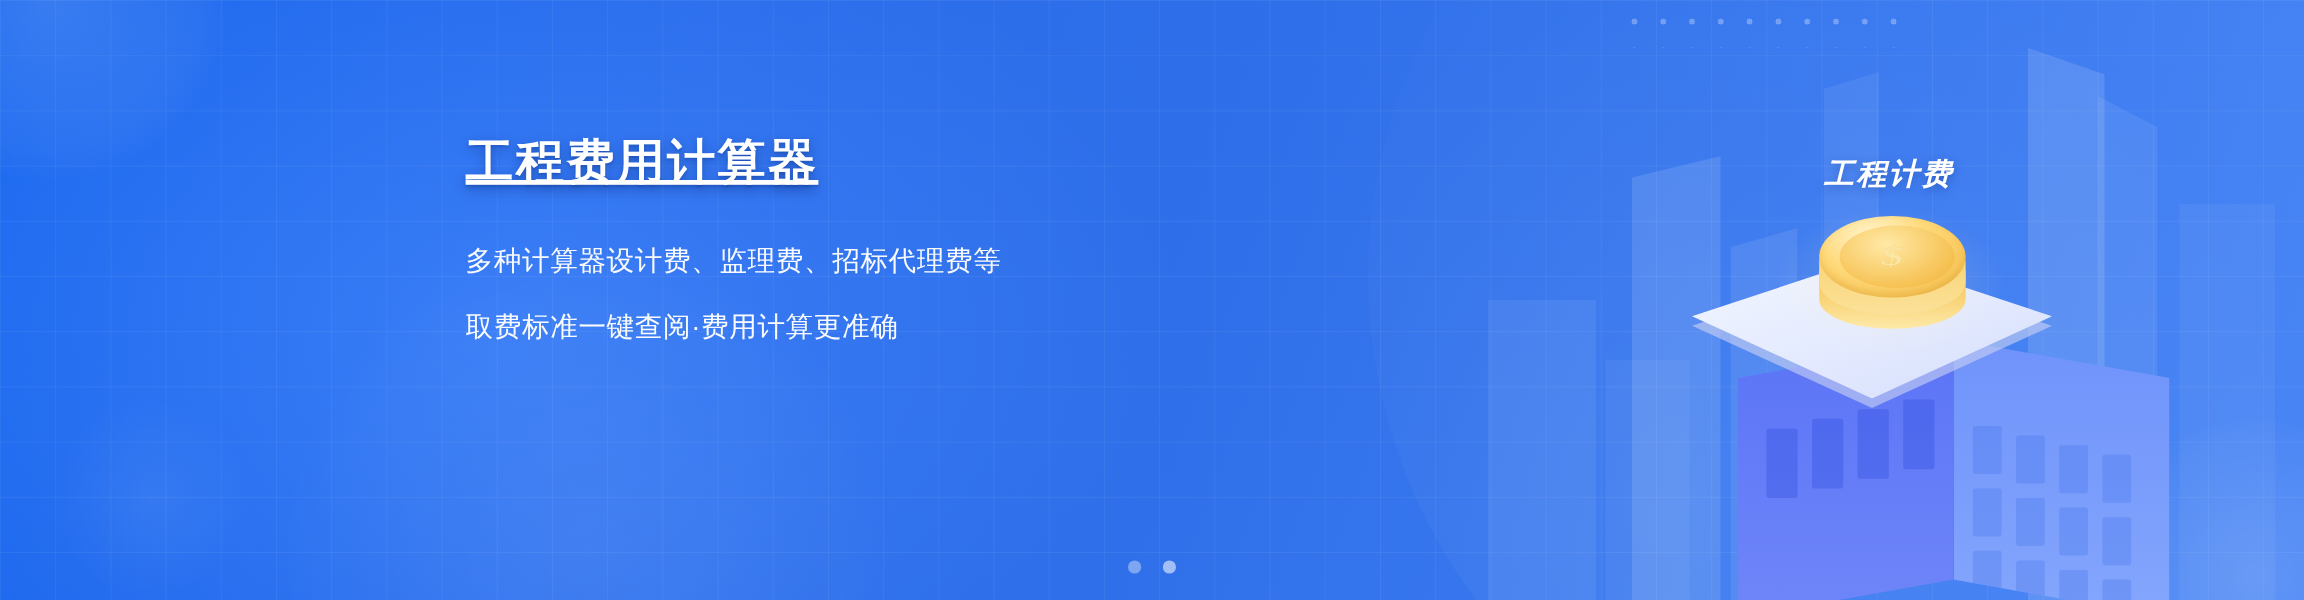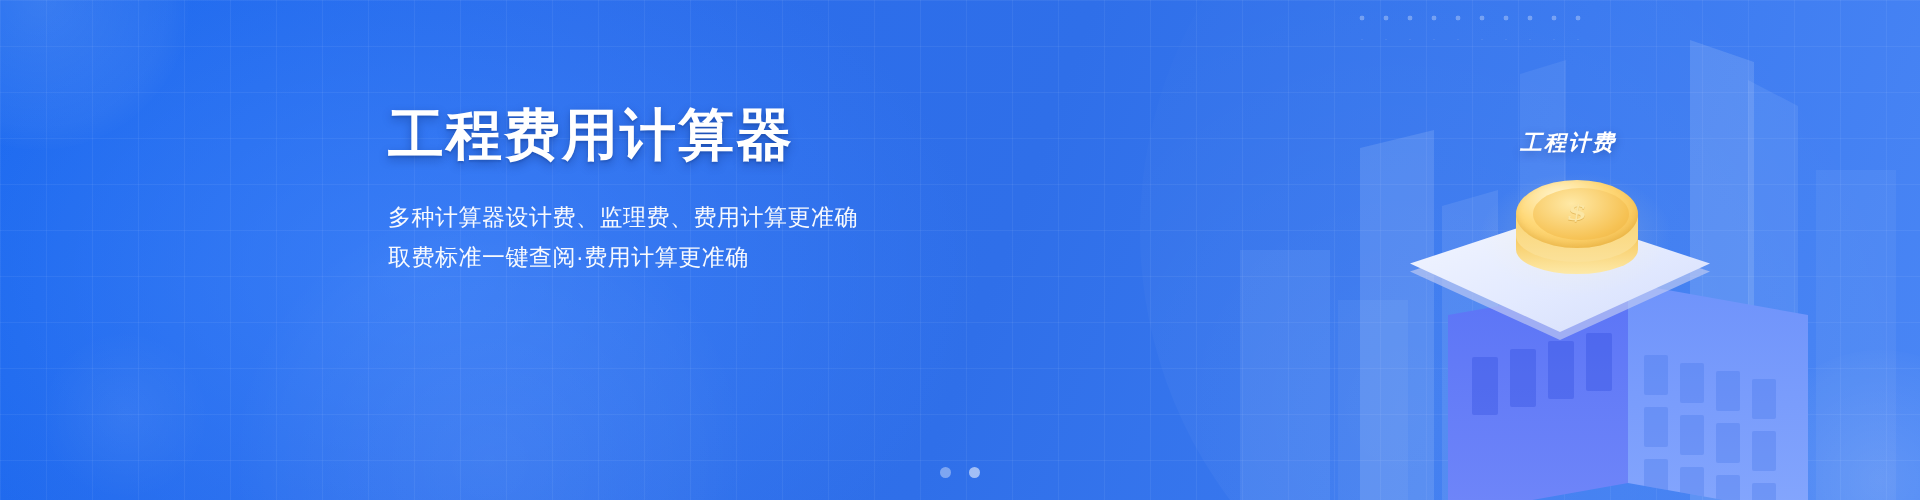--- a/index.html
+++ b/index.html
@@ -63,25 +63,26 @@
   }
 
   
   .text-block {
     position:absolute; left:388px; top:110px;
     width:560px;
   }
   .headline {
     color:#ffffff;
     font-weight:bold;
-    font-size:56px;
+    font-size:40px;
     line-height:50px;
     letter-spacing:2px;
     text-shadow:0 4px 10px rgba(10,40,110,0.38), 0 2px 2px rgba(10,40,110,0.22);
     white-space:nowrap;
+    text-decoration:underline;
   }
   .headline.l2 { margin-top:10px; }
 
   .sub {
     margin-top:38px;
     color:#ffffff;
     font-size:23px;
     line-height:39px;
     letter-spacing:0.5px;
     white-space:nowrap;
@@ -172,21 +173,21 @@
   .coin-glow {
     position:absolute; left:-36px; top:-10px; width:200px; height:130px;
     background:radial-gradient(ellipse at 50% 50%, rgba(255,240,190,0.22) 0%, rgba(255,240,190,0) 68%);
     pointer-events:none;
   }
 
   
   .badge {
     position:absolute; left:300px; top:128px;
     color:#ffffff;
-    font-size:22px; font-weight:bold;
+    font-size:25px; font-weight:bold;
     font-style:italic;
     letter-spacing:2px;
     text-shadow:0 3px 8px rgba(20,50,130,0.40);
     white-space:nowrap;
     font-family:Liberation Mono, monospace;
   }
 
   
   .dots {
     position:absolute; left:0; right:0; bottom:22px;
@@ -206,22 +207,22 @@
   <div class="grid"></div>
   <div class="sweep"></div>
   <div class="blob blob-tl"></div>
   <div class="blob blob-bl"></div>
   <div class="blob blob-ml"></div>
   <div class="blob blob-br"></div>
   <div class="dot-matrix"></div>
 
   <div class="text-block">
     <div class="headline l1">工程费用计算器</div>
-    <div class="sub">多种计算器设计费、监理费、费用计算更准确</div>
-    <div class="sub" style="margin-top:1px">取费标准一键查阅·费用计算更准确</div>
+    <div class="sub">多种计算器设计费、监理费、招标代理费等</div>
+    <div class="sub" style="margin-top:16px">取费标准一键查阅·费用计算更准确</div>
   </div>
 
   <div class="illus">
 
     <div class="bgbar b1"></div>
     <div class="bgbar b2"></div>
     <div class="bgbar b3"></div>
     <div class="bgbar b4"></div>
     <div class="bgbar b8"></div>
     <div class="bgbar b5"></div>

